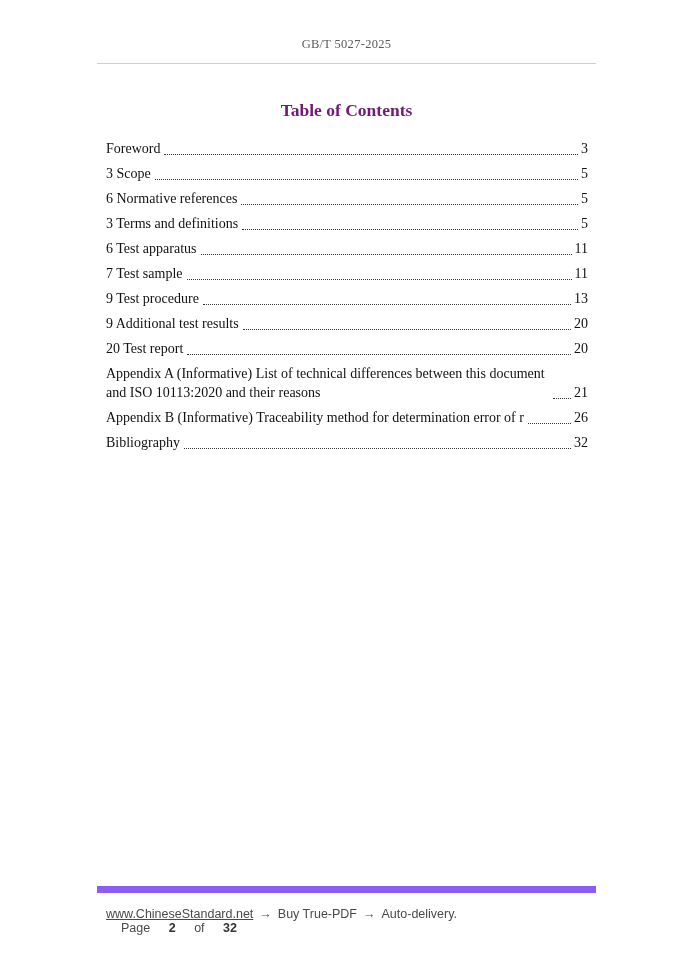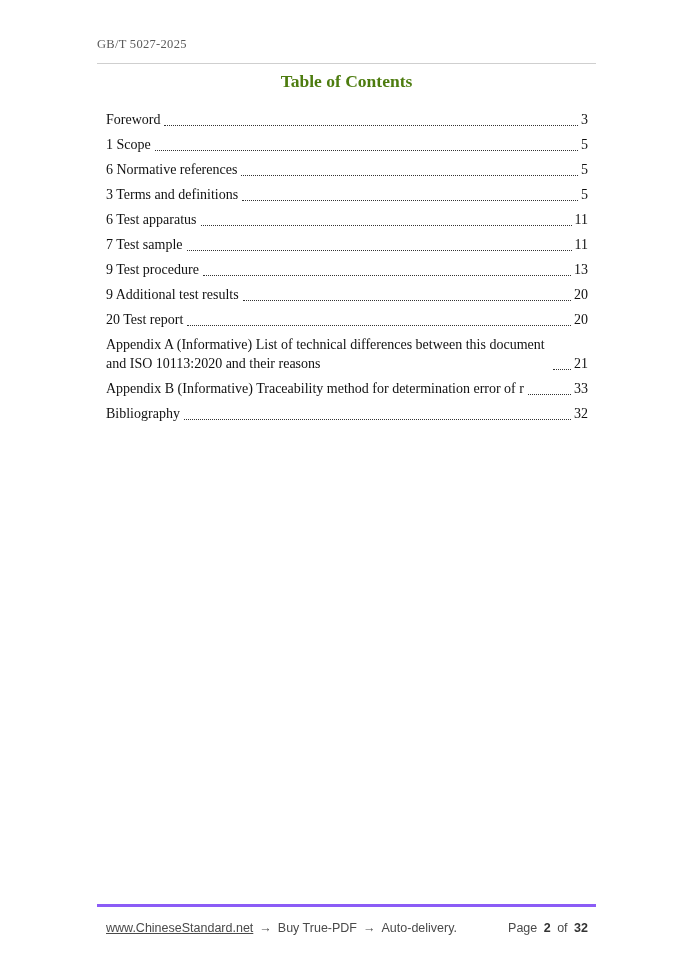--- a/index.html
+++ b/index.html
@@ -13,34 +13,34 @@
     font-family: "Liberation Serif", serif;
     color: #1a1a1a;
     overflow: hidden;
   }
   
   .header {
     margin: 0 97px;
     padding-top: 34px;
     padding-bottom: 11px;
     border-bottom: 1px solid #cfcfcf;
-    text-align: left;
+    text-align: center;
   }
   .doc-number {
     font-size: 12.5px;
     color: #5a5a5a;
     letter-spacing: 0.3px;
   }
   
   .toc-title {
     text-align: center;
     font-size: 17.5px;
     font-weight: bold;
-    margin-top: 7px;
-    color: #4d7c0f;
+    margin-top: 36px;
+    color: #701a75;
   }
   
   .toc-list {
     margin: 19px 97px 0 97px;
     padding: 0 8px 0 9px;
   }
   .toc-row {
     display: flex;
     align-items: flex-end;
     font-size: 14px;
@@ -59,37 +59,38 @@
   }
   .toc-page {
     flex: 0 0 auto;
   }
   
   .footer {
     position: absolute;
     left: 97px;
     right: 97px;
     bottom: 45px;
-    border-top: 3px solid #8b5cf6;
+    border-top: 7px solid #8b5cf6;
     padding: 14px 8px 0 9px;
     display: flex;
     justify-content: space-between;
     align-items: baseline;
     font-family: "Liberation Sans", sans-serif;
     font-size: 12.5px;
     color: #4a4a4a;
+    flex-direction: column;
   }
   .footer-left { display: flex; gap: 6px; align-items: baseline; }
   .site-link {
     color: #4a4a4a;
     text-decoration: underline;
     cursor: pointer;
   }
   .arrow { color: #4a4a4a; }
-  .footer-right span, .footer-right strong { margin-left: 3px; }
+  .footer-right span, .footer-right strong { margin-left: 15px; }
   .footer-right strong { color: #333; }
 </style>
 </head>
 <body>
 
 <div class="page">
 
   <div class="header">
     <span class="doc-number">GB/T 5027-2025</span>
   </div>
@@ -98,21 +99,21 @@
 
   <div class="toc-list">
 
     <div class="toc-row">
       <span class="toc-label">Foreword</span>
       <span class="dots"></span>
       <span class="toc-page">3</span>
     </div>
 
     <div class="toc-row">
-      <span class="toc-label">1 Scope</span>
+      <span class="toc-label">3 Scope</span>
       <span class="dots"></span>
       <span class="toc-page">5</span>
     </div>
 
     <div class="toc-row">
       <span class="toc-label">6 Normative references</span>
       <span class="dots"></span>
       <span class="toc-page">5</span>
     </div>
 
@@ -156,21 +157,21 @@
 
     <div class="toc-row">
       <span class="toc-label">Appendix A (Informative) List of technical differences between this document and ISO 10113:2020 and their reasons</span>
       <span class="dots"></span>
       <span class="toc-page">21</span>
     </div>
 
     <div class="toc-row">
       <span class="toc-label">Appendix B (Informative) Traceability method for determination error of r</span>
       <span class="dots"></span>
-      <span class="toc-page">33</span>
+      <span class="toc-page">26</span>
     </div>
 
     <div class="toc-row">
       <span class="toc-label">Bibliography</span>
       <span class="dots"></span>
       <span class="toc-page">32</span>
     </div>
 
   </div>
 

